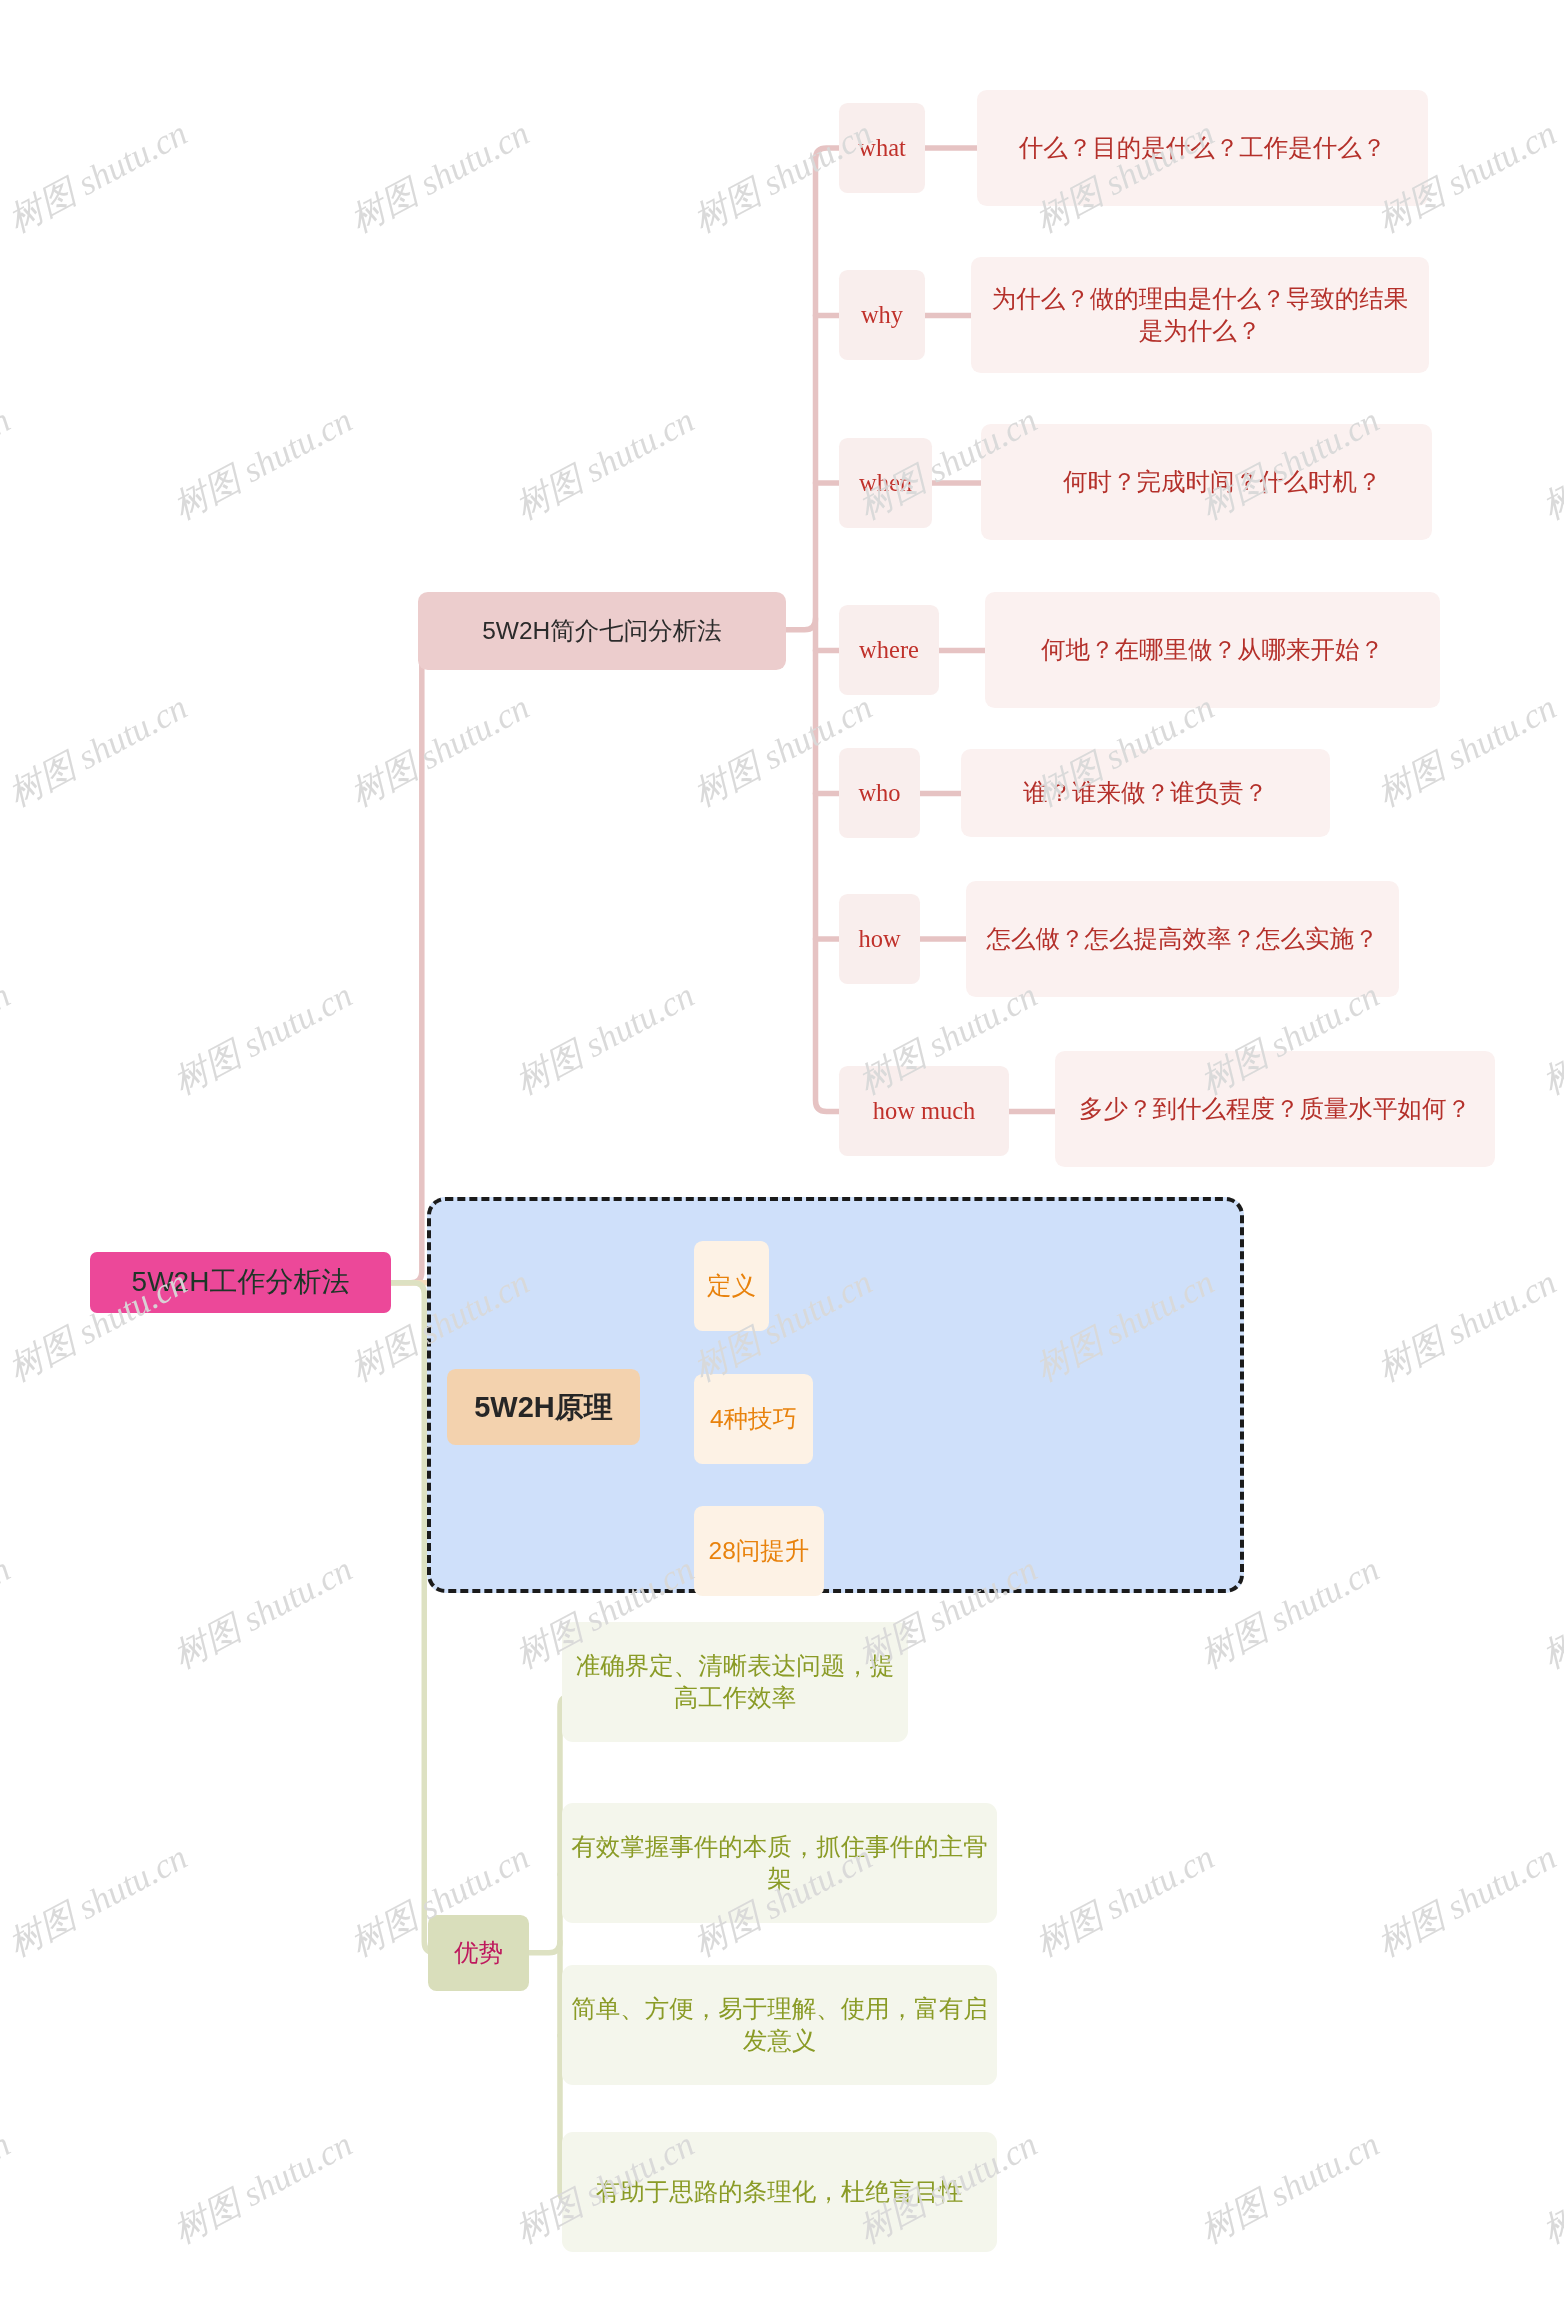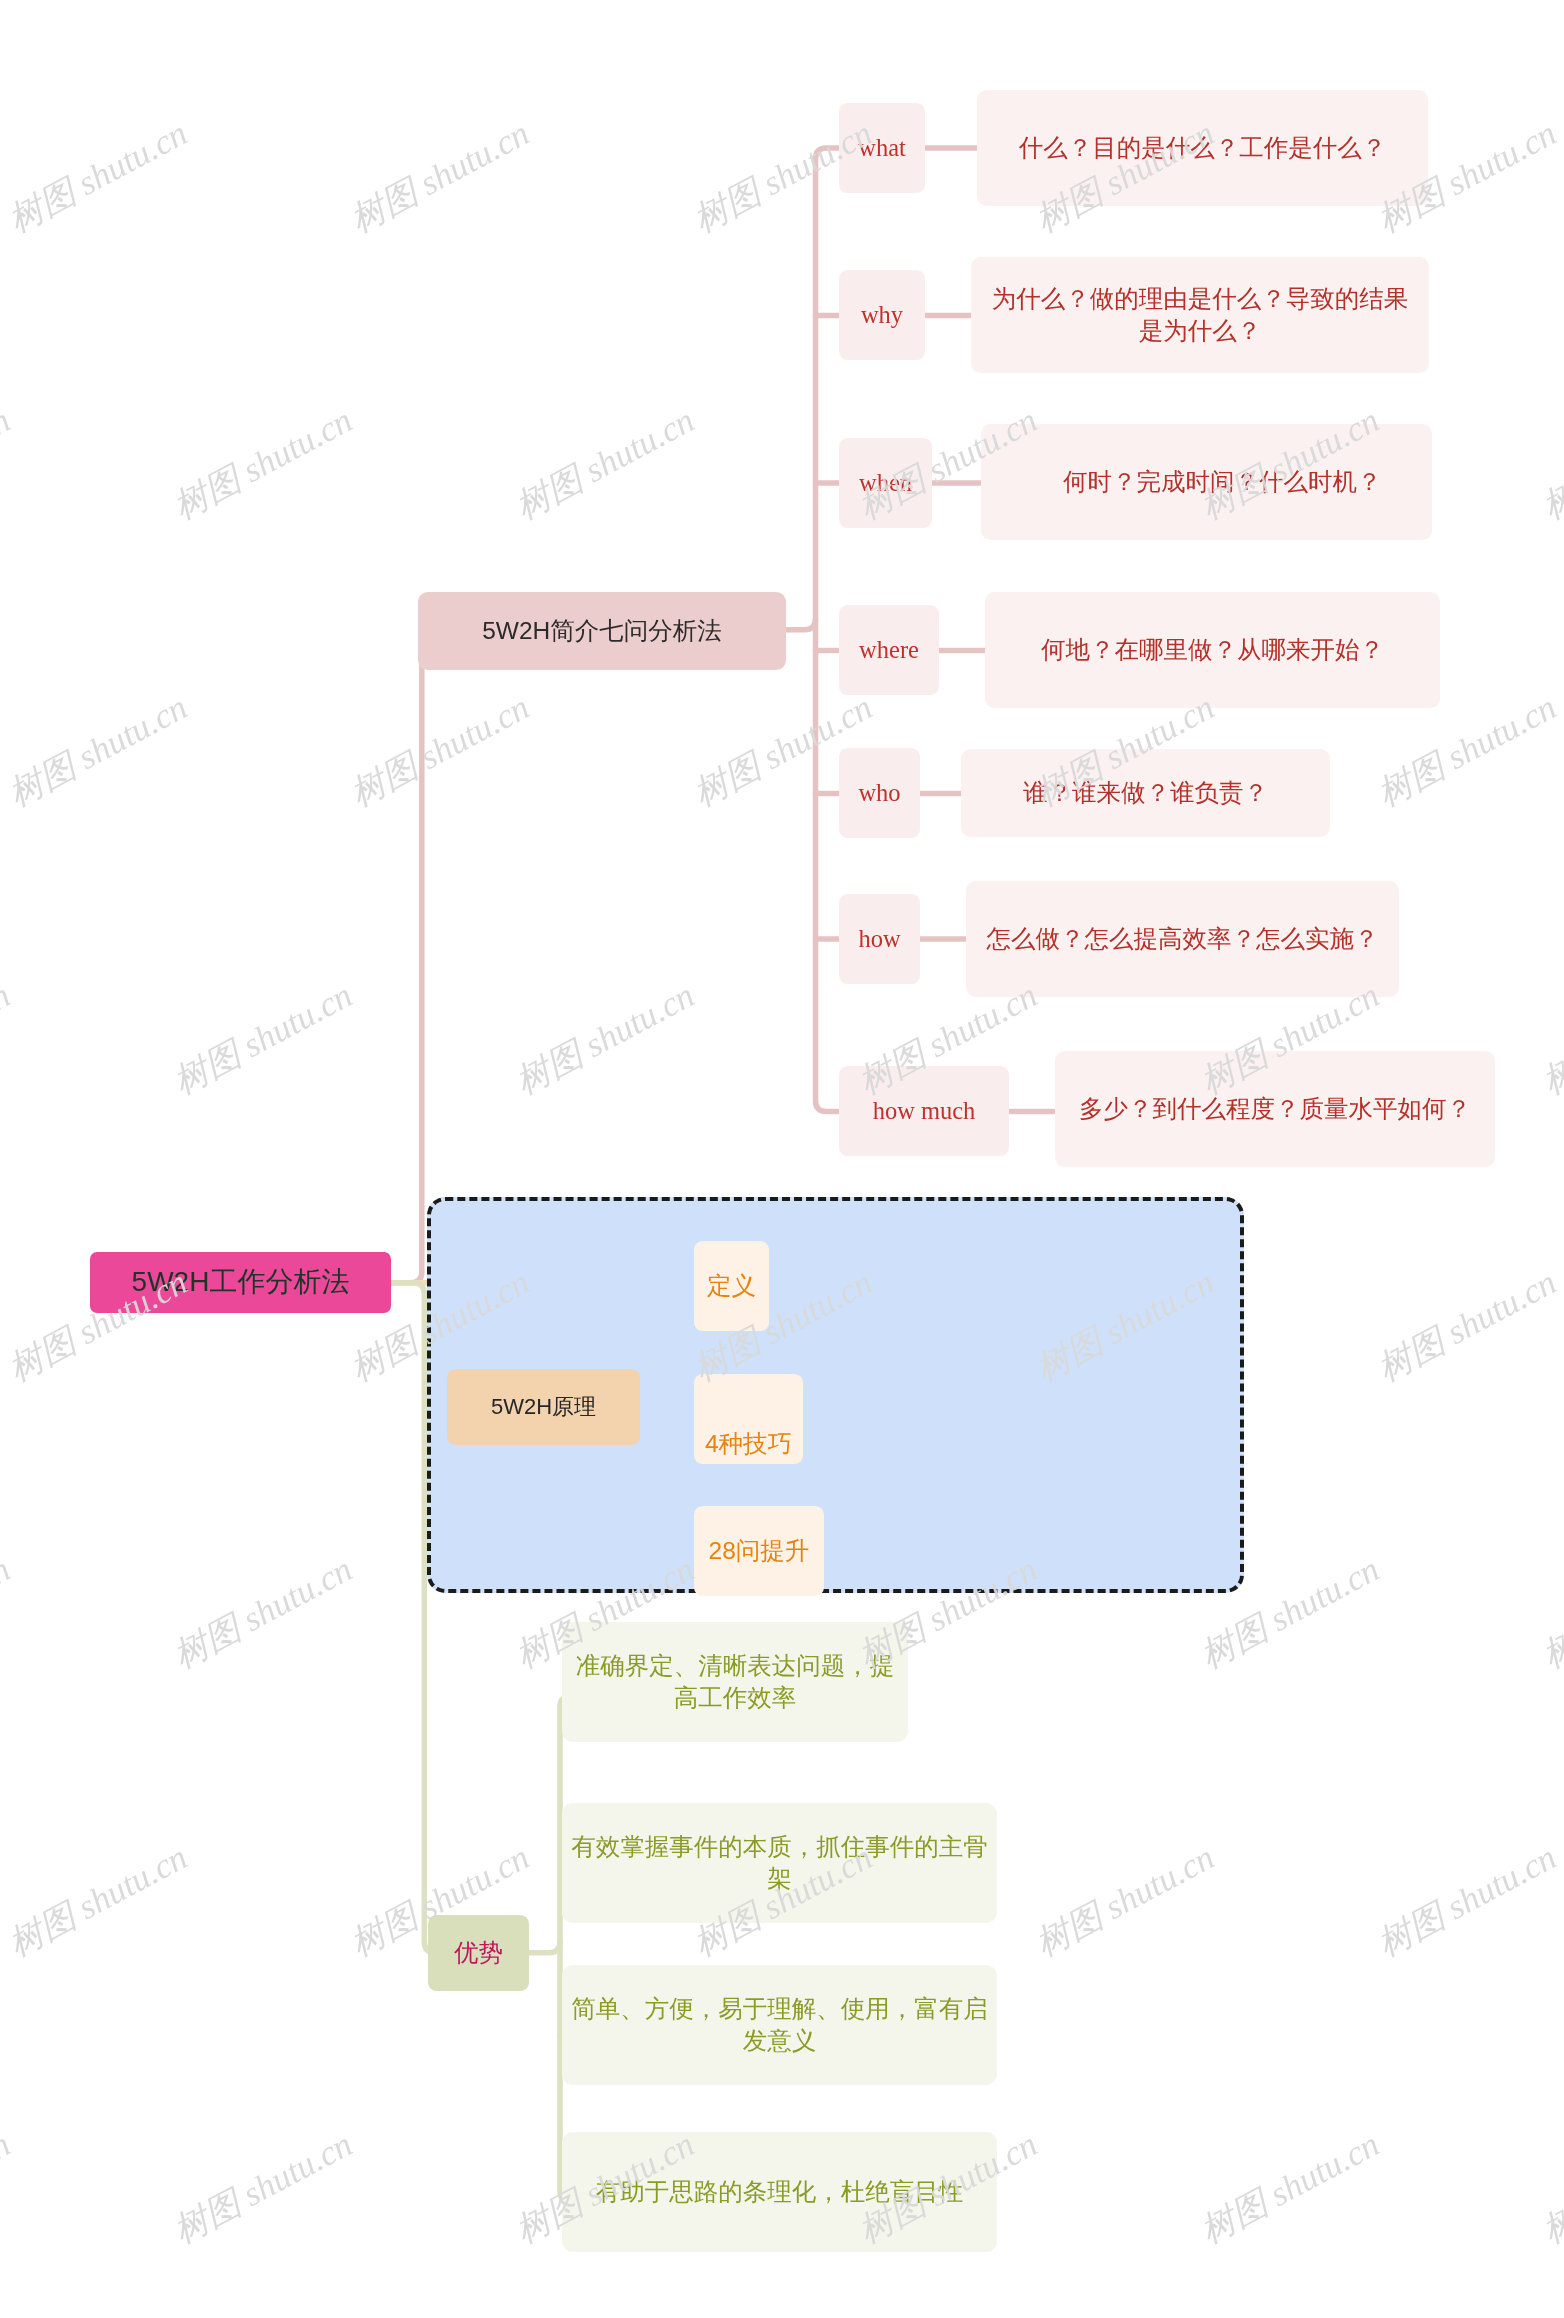--- a/index.html
+++ b/index.html
@@ -55,21 +55,21 @@
   .n-pinkkey{
     background:#f9eeed;color:#c0312b;font-size:24.5px;border-radius:8.6px;
     font-family:"Liberation Serif","DejaVu Serif",serif;
   }
   
   .n-pinkleaf{
     background:#fbf1f0;color:#b4302a;font-size:24.5px;border-radius:9.8px;
   }
   
   .n-orangehead{
-    background:#f3d2ae;color:#262626;font-size:22px;border-radius:8.6px;
+    background:#f3d2ae;color:#262626;font-size:29px;border-radius:8.6px;font-weight:bold;
   }
   
   .n-orangekey{
     background:#fdf2e5;color:#e8820c;font-size:24.5px;border-radius:8.6px;
   }
   .n-orangeleaf{
     background:#fdf3e7;color:#e0820f;font-size:24.5px;border-radius:9.8px;
   }
   
   .n-olivehead{
@@ -186,21 +186,21 @@
     <span>多少？到什么程度？质量水平如何？</span>
   </div>
 
   <div class="node n-orangehead" style="left:447px;top:1369px;width:193px;height:76px;">
     <span>5W2H原理</span>
   </div>
 
   <div class="node n-orangekey" style="left:694px;top:1241px;width:75px;height:90px;">
     <span>定义</span>
   </div>
-  <div class="node n-orangekey" style="left:694px;top:1374px;width:109px;height:90px;align-items:flex-end;">
+  <div class="node n-orangekey" style="left:694px;top:1374px;width:119px;height:90px;">
     <span>4种技巧</span>
   </div>
   <div class="node n-orangekey" style="left:694px;top:1506px;width:130px;height:90px;">
     <span>28问提升</span>
   </div>
 
 
   <div class="node n-olivehead" style="left:428px;top:1915px;width:101px;height:76px;">
     <span>优势</span>
   </div>

